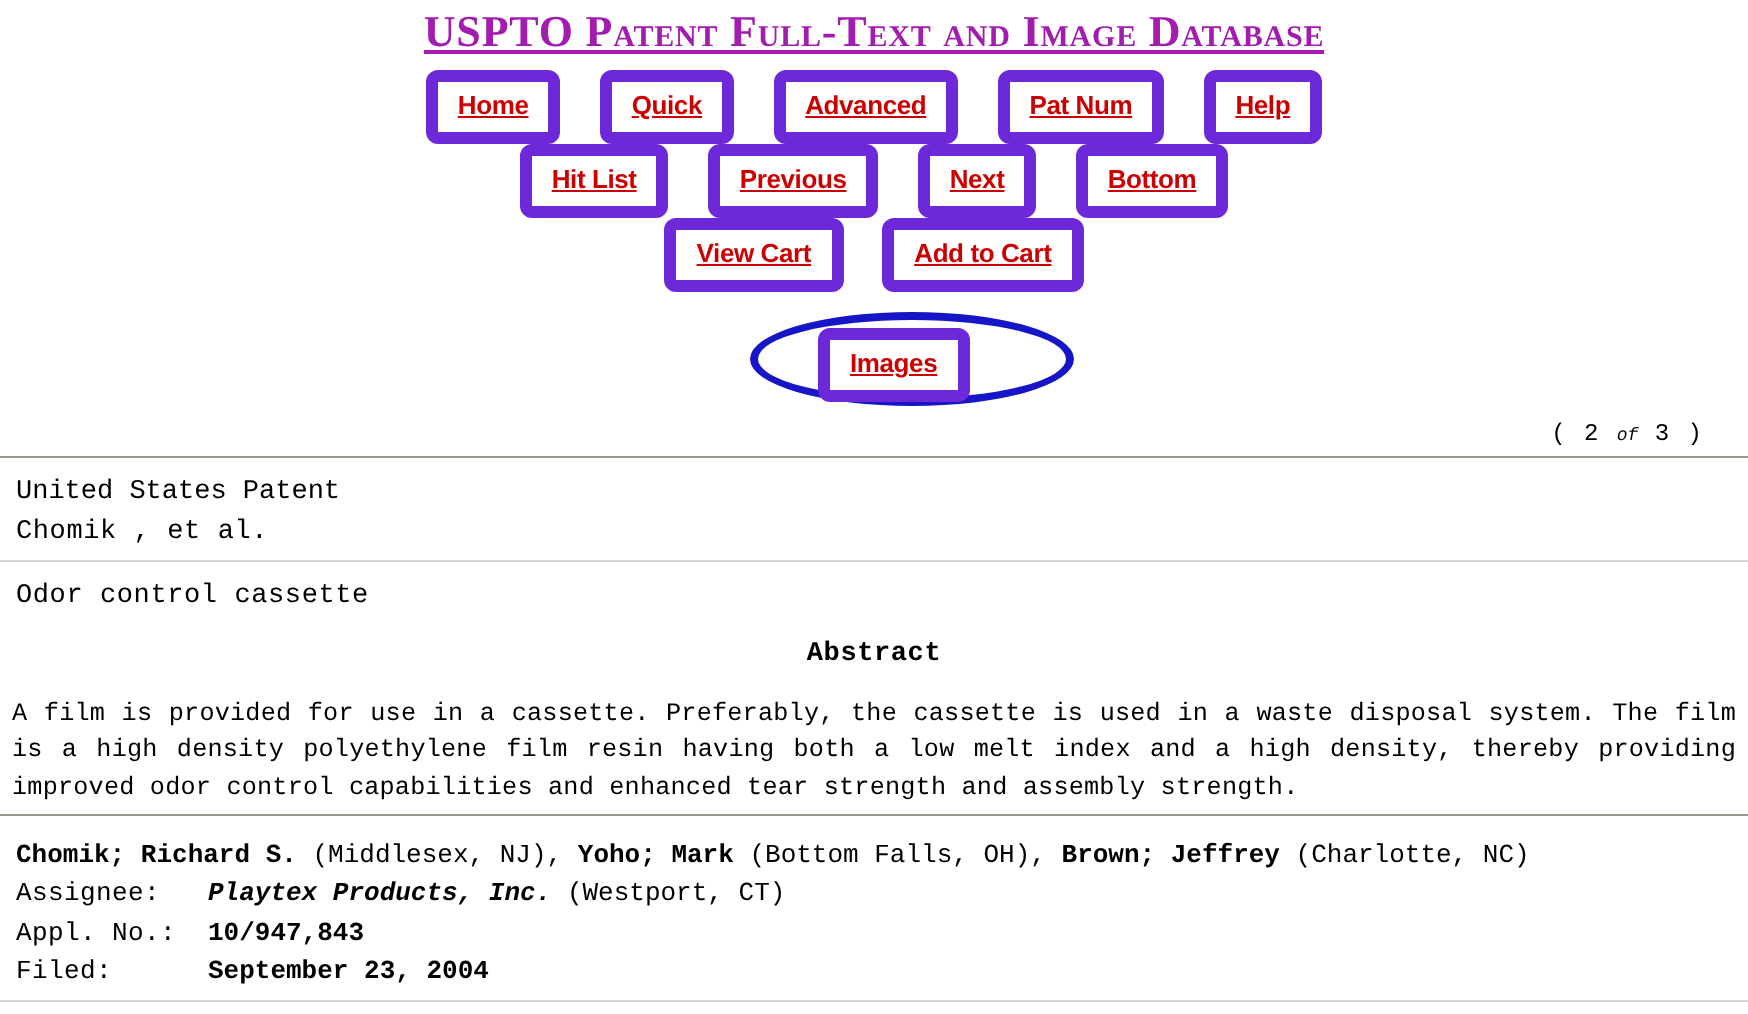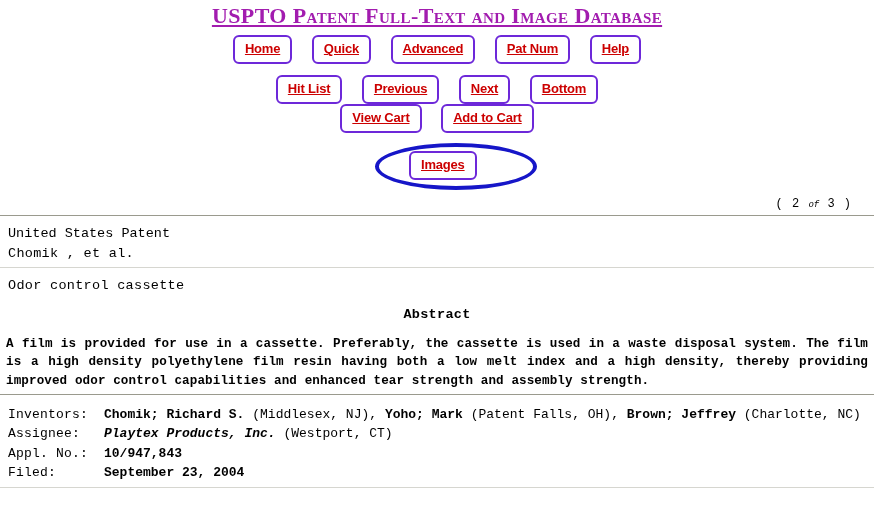--- a/index.html
+++ b/index.html
@@ -33,26 +33,26 @@
     text-underline-offset: 2px;
     line-height: 1.05;
   }
 
   
   .btn-row {
     text-align: center;
     margin-top: 7px;
     white-space: nowrap;
   }
-  .btn-row.row2 { margin-top: 11px; }
+  .btn-row.row2 { margin-top: 0; }
   .btn-row.row3 { margin-top: 0; text-align: center; }
 
   .navbtn {
     display: inline-block;
-    border: 2px solid #6d28d9;
+    border: 6px solid #6d28d9;
     border-radius: 6px;
     background: #ffffff;
     padding: 3px 10px 4px 10px;
     margin: 0 5px;
     vertical-align: middle;
     cursor: pointer;
   }
   .navbtn span {
     font-family: "Liberation Sans", "DejaVu Sans", sans-serif;
     font-size: 13px;
@@ -140,21 +140,20 @@
     margin-top: 14px;
     letter-spacing: 0.3px;
   }
   .abstract-body {
     padding: 0 6px 0 6px;
     margin-top: 13px;
     font-size: 12.6px;
     line-height: 1.45;
     text-align: justify;
     letter-spacing: 0.1px;
-    font-weight: bold;
   }
 
   
   .biblio {
     padding: 0 8px;
     margin-top: 10px;
     font-size: 13px;
     line-height: 1.5;
   }
   .biblio-row { display: flex; }
@@ -222,22 +221,21 @@
 
 <div class="invention-title">Odor control cassette</div>
 
 <div class="abstract-heading">Abstract</div>
 <div class="abstract-body">A film is provided for use in a cassette. Preferably, the cassette is used in a waste disposal system. The film is a high density polyethylene film resin having both a low melt index and a high density, thereby providing improved odor control capabilities and enhanced tear strength and assembly strength.</div>
 
 <hr class="rule">
 
 <div class="biblio">
   <div class="biblio-row">
-    <div class="biblio-label">Inventors:</div>
-    <div class="biblio-value"><span class="b">Chomik; Richard S.</span> <span>(Middlesex, NJ),</span> <span class="b">Yoho; Mark</span> <span>(Patent Falls, OH),</span> <span class="b">Brown; Jeffrey</span> <span>(Charlotte, NC)</span></div>
+    <div class="biblio-value"><span class="b">Chomik; Richard S.</span> <span>(Middlesex, NJ),</span> <span class="b">Yoho; Mark</span> <span>(Bottom Falls, OH),</span> <span class="b">Brown; Jeffrey</span> <span>(Charlotte, NC)</span></div>
   </div>
   <div class="biblio-row">
     <div class="biblio-label">Assignee:</div>
     <div class="biblio-value"><span class="bi">Playtex Products, Inc.</span> <span>(Westport, CT)</span></div>
   </div>
   <div class="biblio-row">
     <div class="biblio-label">Appl. No.:</div>
     <div class="biblio-value b">10/947,843</div>
   </div>
   <div class="biblio-row">

